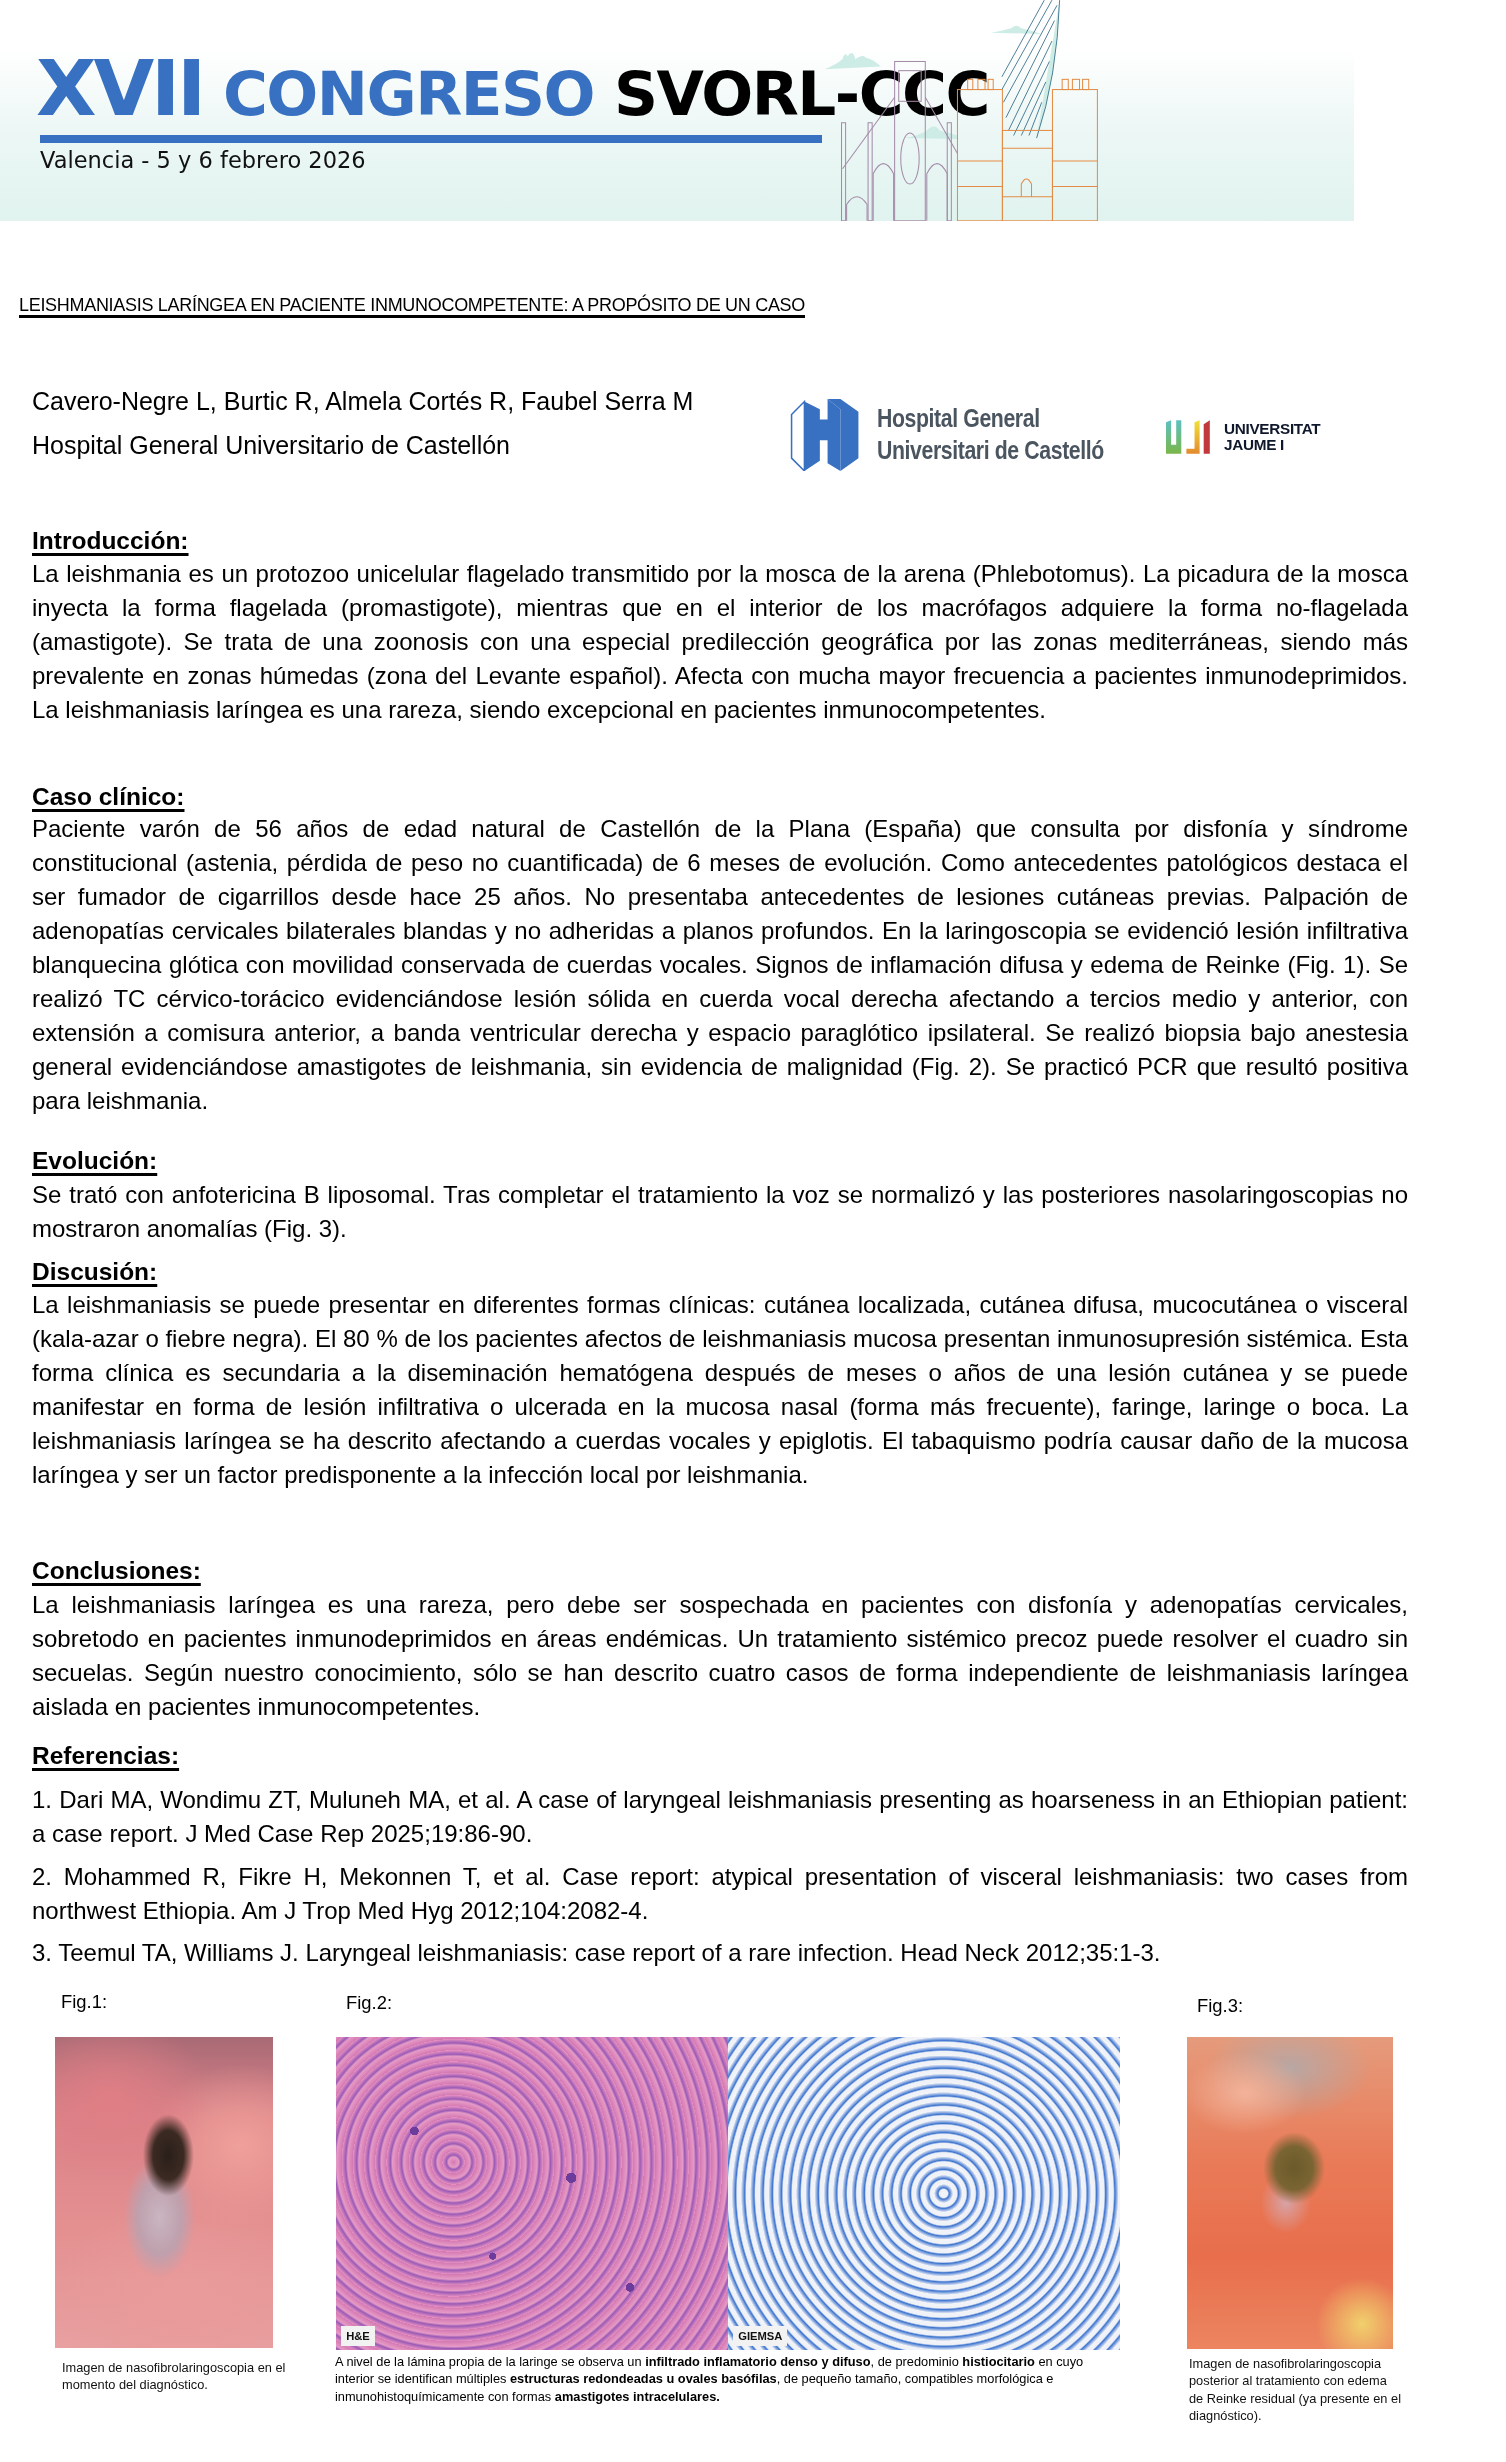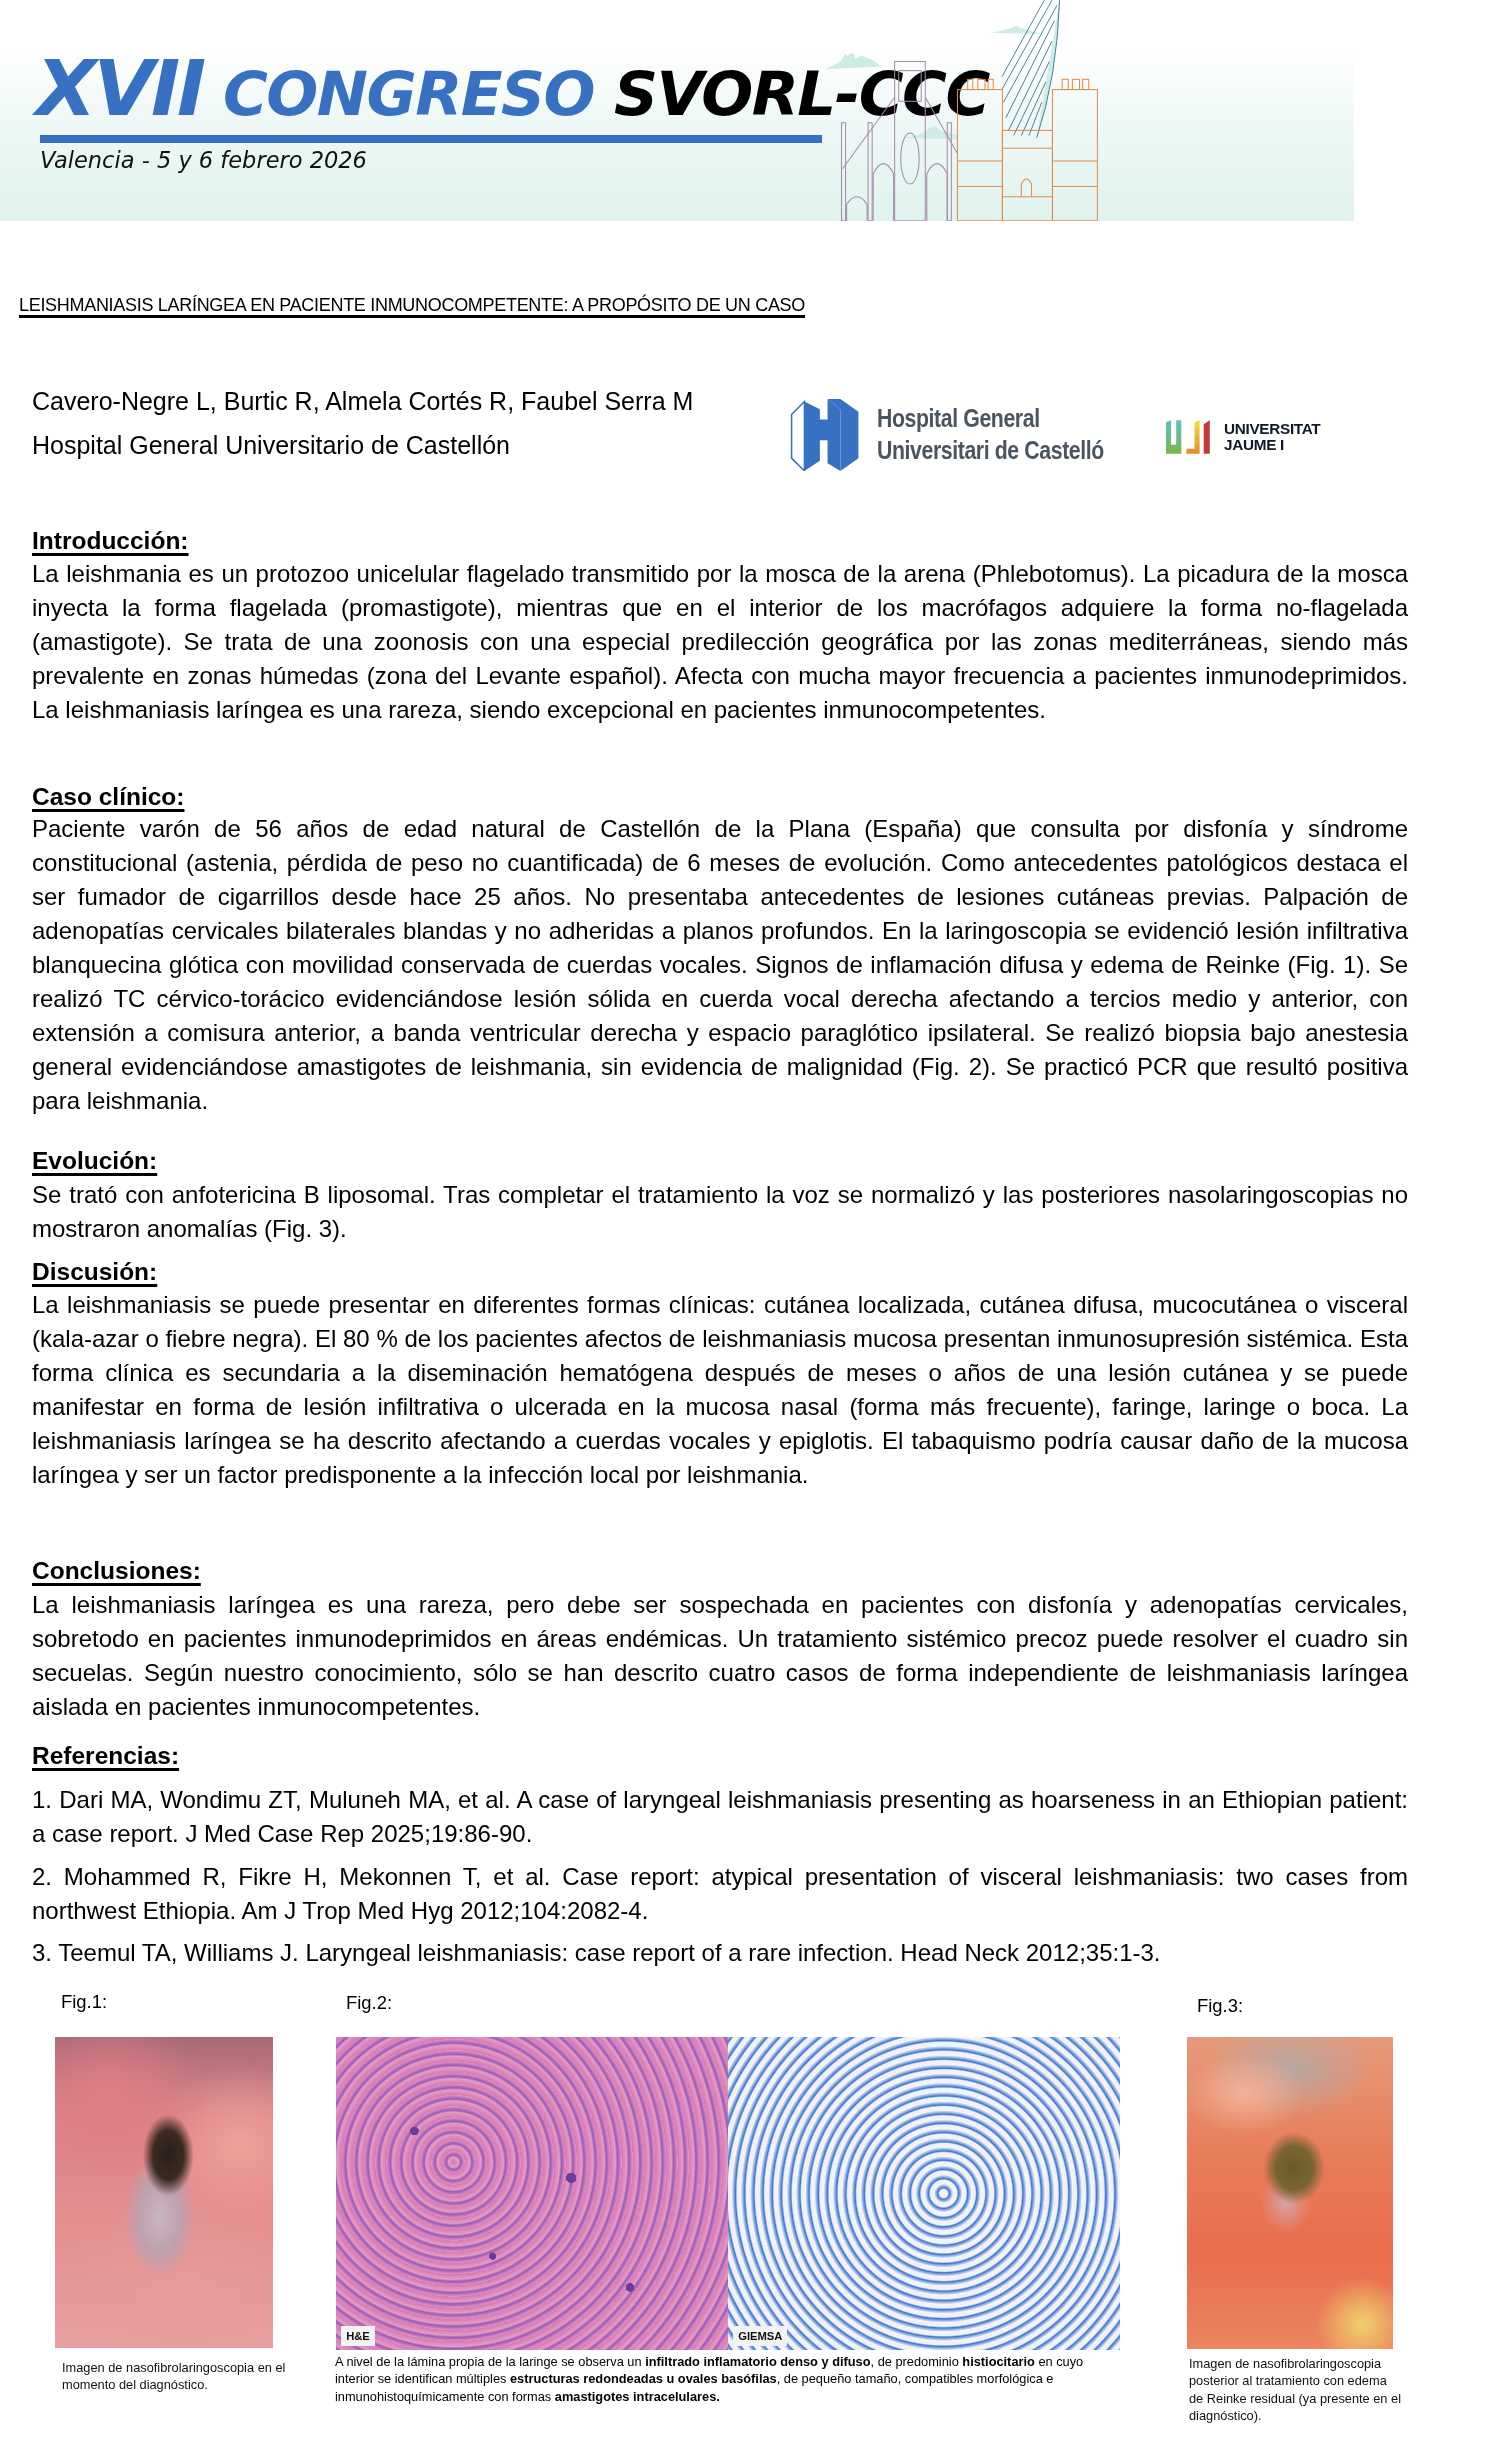--- a/index.html
+++ b/index.html
@@ -1,19 +1,19 @@
 <!DOCTYPE html>
 <html style="font-size:8.2px"><head>
 <meta charset="utf-8">
 <style>
   html,body{margin:0;padding:0;background:#ffffff;}
   body{width:1507px;height:2462px;position:relative;overflow:hidden;font-family:"Liberation Sans",sans-serif;color:#000;}
   .abs{position:absolute;}
   
-  #header{left:0;top:0;width:1354px;height:221px;background:linear-gradient(180deg,#ffffff 0%,#ffffff 22%,#eef8f6 55%,#e0f3ef 100%);font-style:italic;}
+  #header{left:0;top:0;width:1354px;height:221px;background:linear-gradient(180deg,#ffffff 0%,#ffffff 22%,#eef8f6 55%,#e0f3ef 100%);}
   #h-title{left:36px;top:56px;white-space:nowrap;font-family:"DejaVu Sans",sans-serif;font-weight:bold;font-size:60px;letter-spacing:-1.5px;transform:scaleX(1.02);transform-origin:left center;line-height:66px;}
   #h-title .roman{color:#3871c1;font-size:77px;letter-spacing:-3.1px;}
   #h-title .cong{color:#3871c1;}
   #h-title .svorl{color:#000;}
   #h-bar{left:40px;top:135px;width:782px;height:7.7px;background:#3871c1;}
   #h-date{left:40px;top:147px;font-family:"DejaVu Sans",sans-serif;font-size:22.5px;color:#111;white-space:nowrap;}
   #skyline{left:817px;top:0;width:689px;height:221px;}
   
   #poster-title{left:19px;top:295px;font-size:18px;font-weight:normal;text-decoration:underline;text-decoration-thickness:2.6px;text-underline-offset:4.1px;white-space:nowrap;letter-spacing:-0.3px;}
   #authors{left:32px;top:387px;font-size:25px;white-space:nowrap;}

